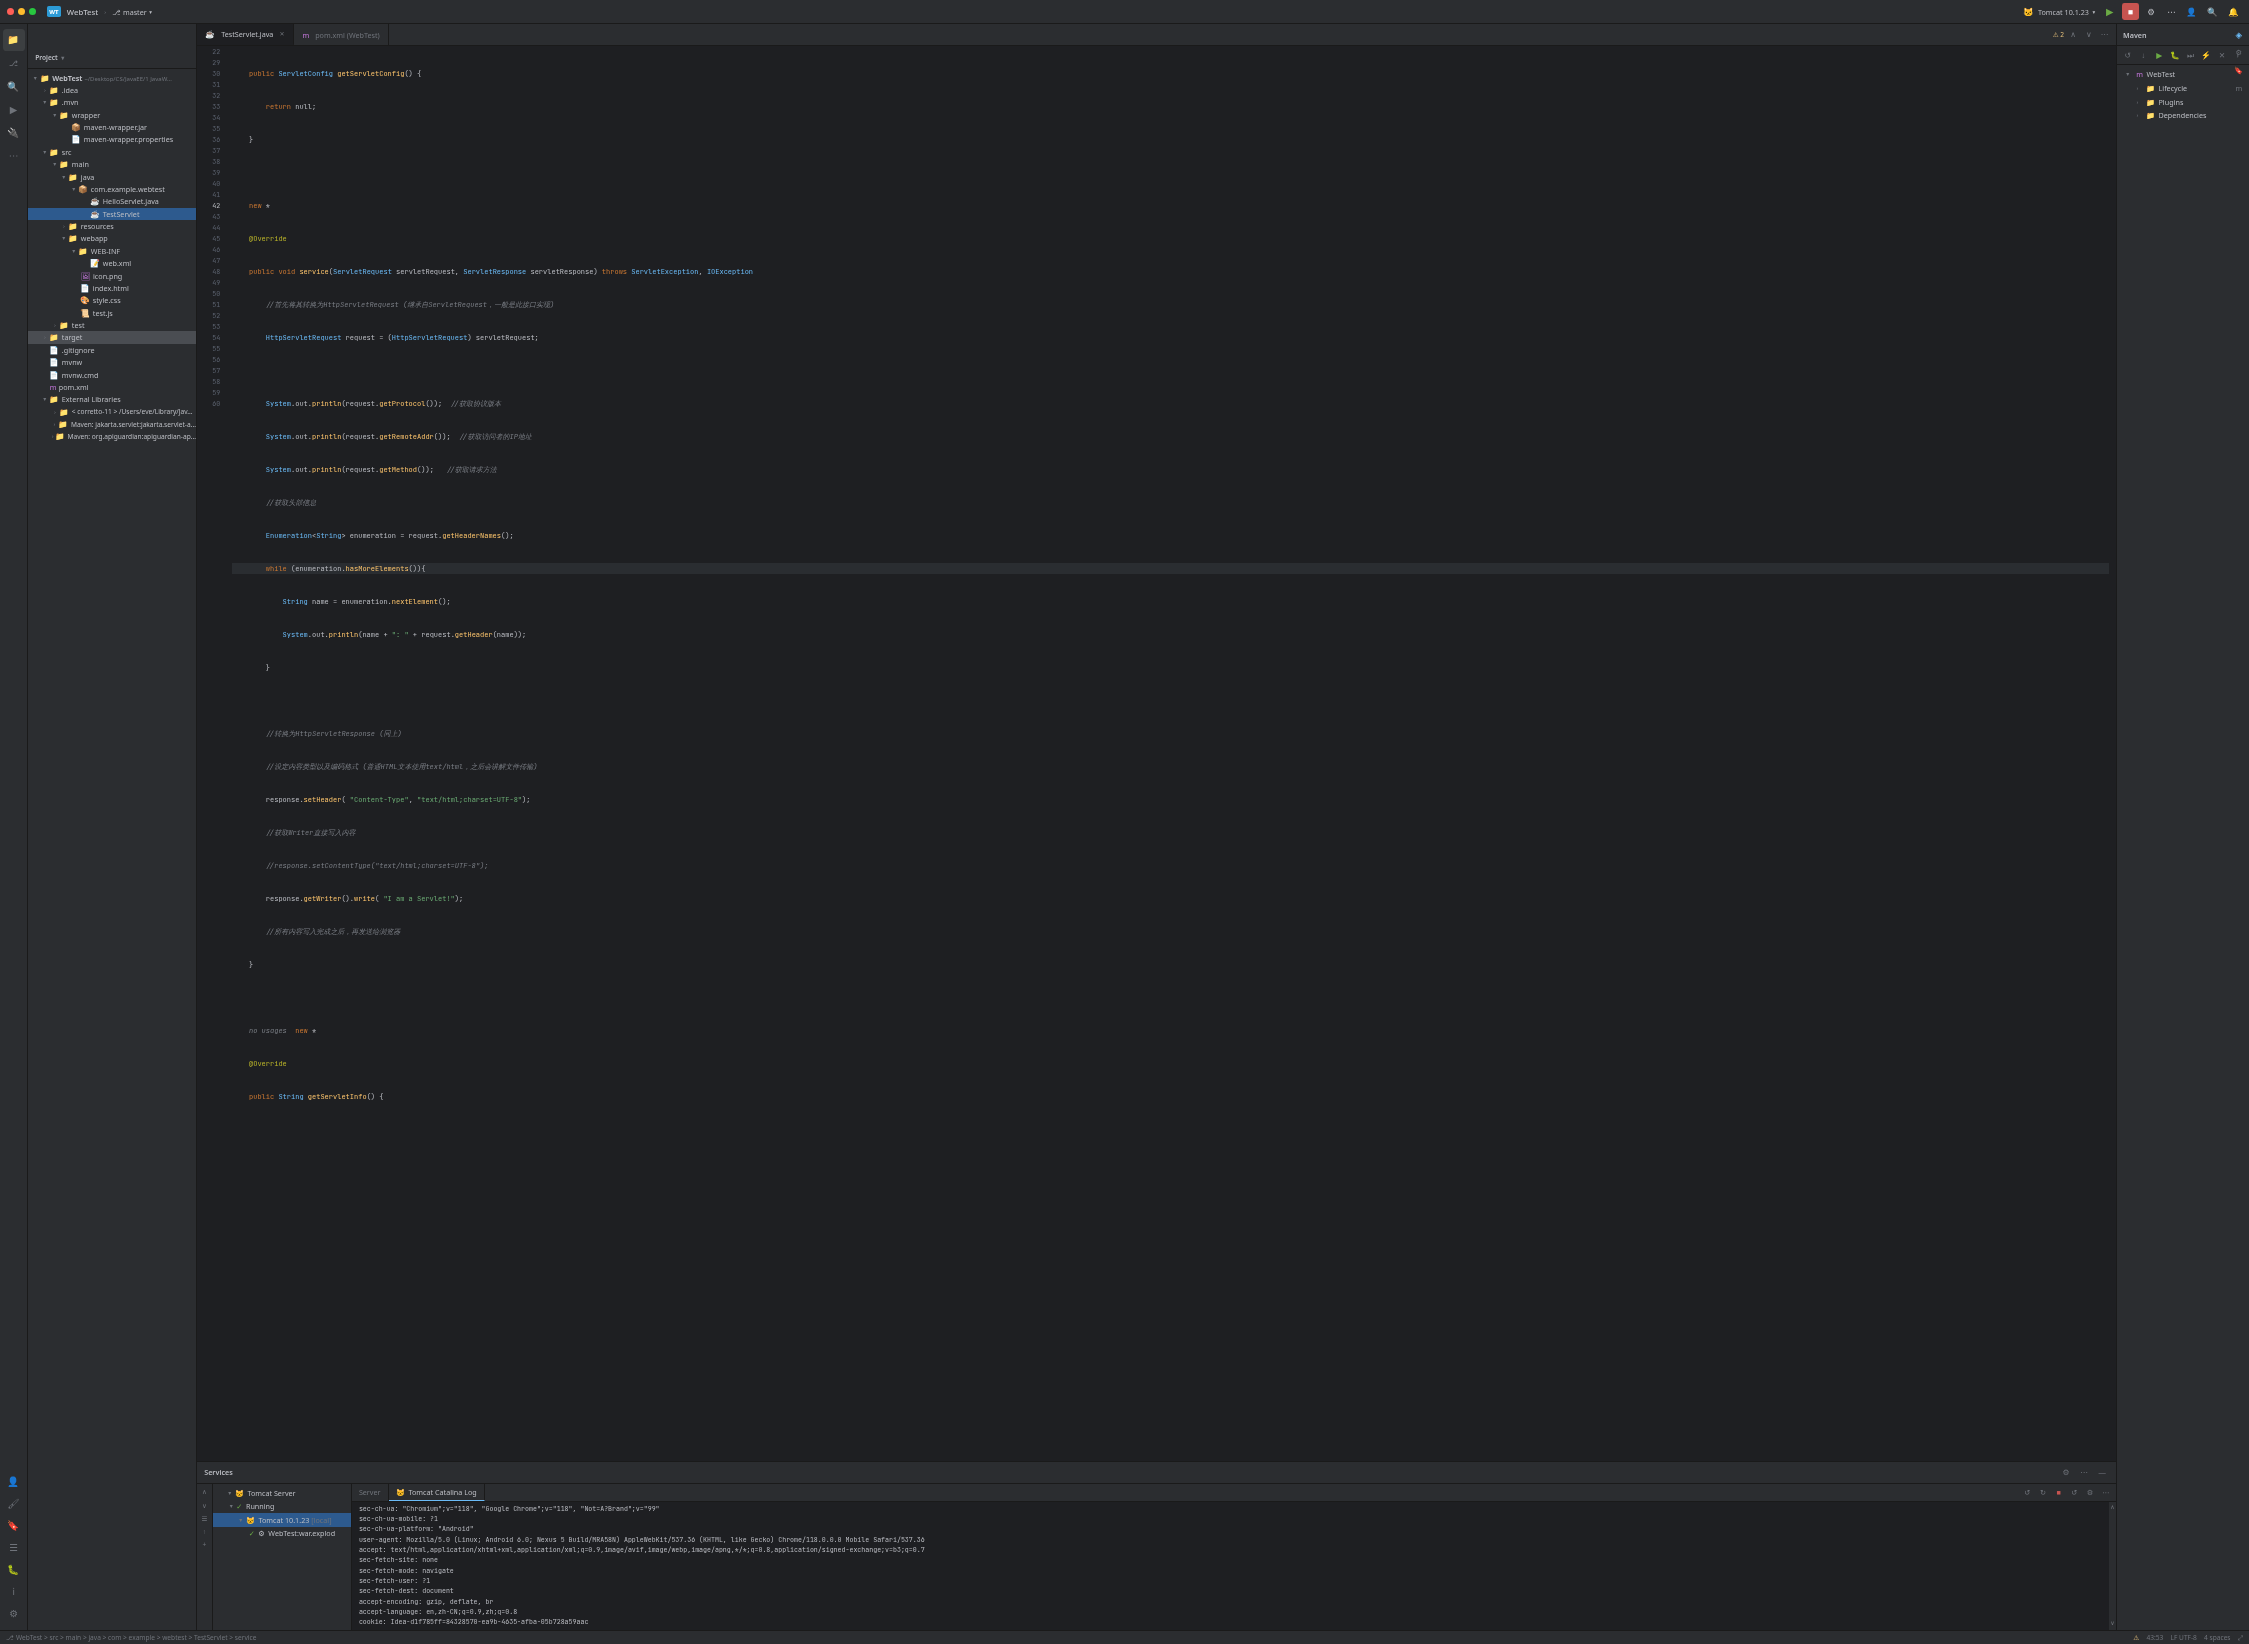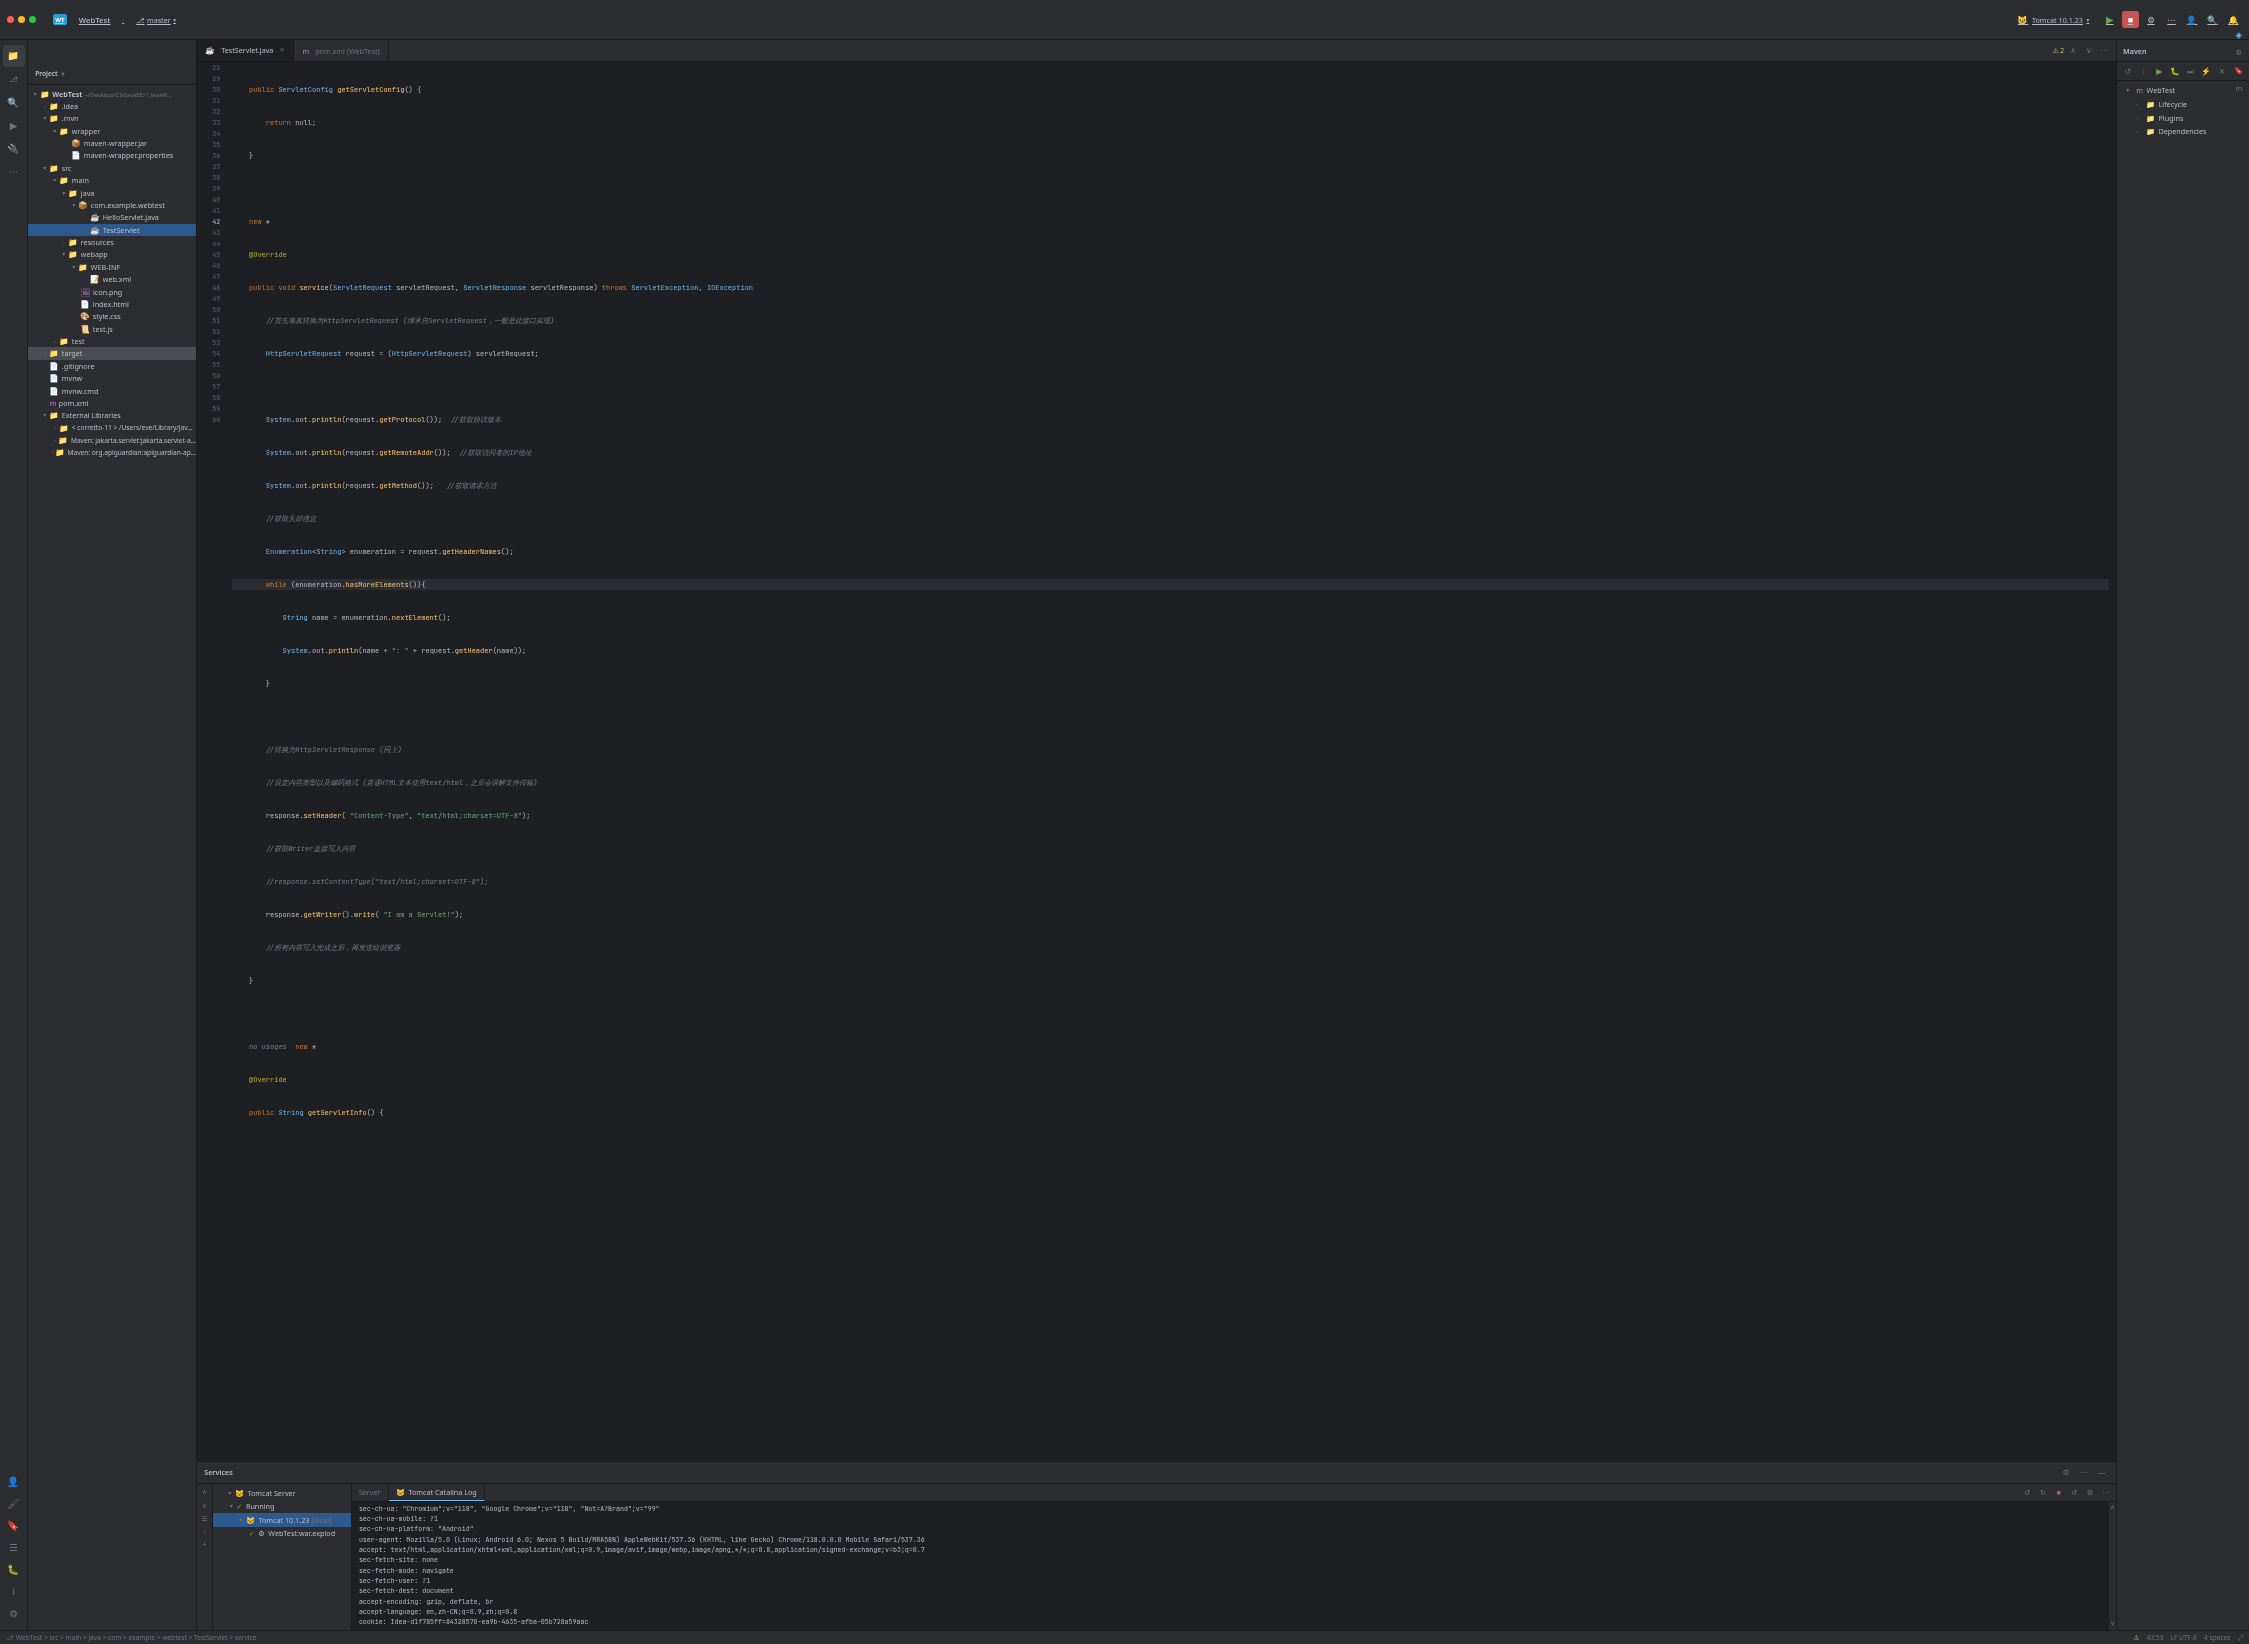--- a/index.html
+++ b/index.html
@@ -9,29 +9,28 @@
       color: #bcbec4;
       font-size: 7.2px;
       height: 100vh;
       overflow: hidden;
       display: flex;
       flex-direction: column;
     }
 
     
     .titlebar {
-      height: 40px;
+      height: 24px;
       background: #2b2d30;
       display: flex;
       align-items: center;
       padding: 0 7.2px;
-      gap: 12px;
+      gap: 6px;
       flex-shrink: 0;
       border-bottom: 0.6px solid #1a1a1a;
-      text-decoration: underline;
     }
     .traffic-lights {
       display: flex;
       gap: 3.6px;
       align-items: center;
     }
     .traffic-light {
       width: 7.2px; height: 7.2px; border-radius: 50%;
     }
     .tl-red { background: #ff5f57; }

